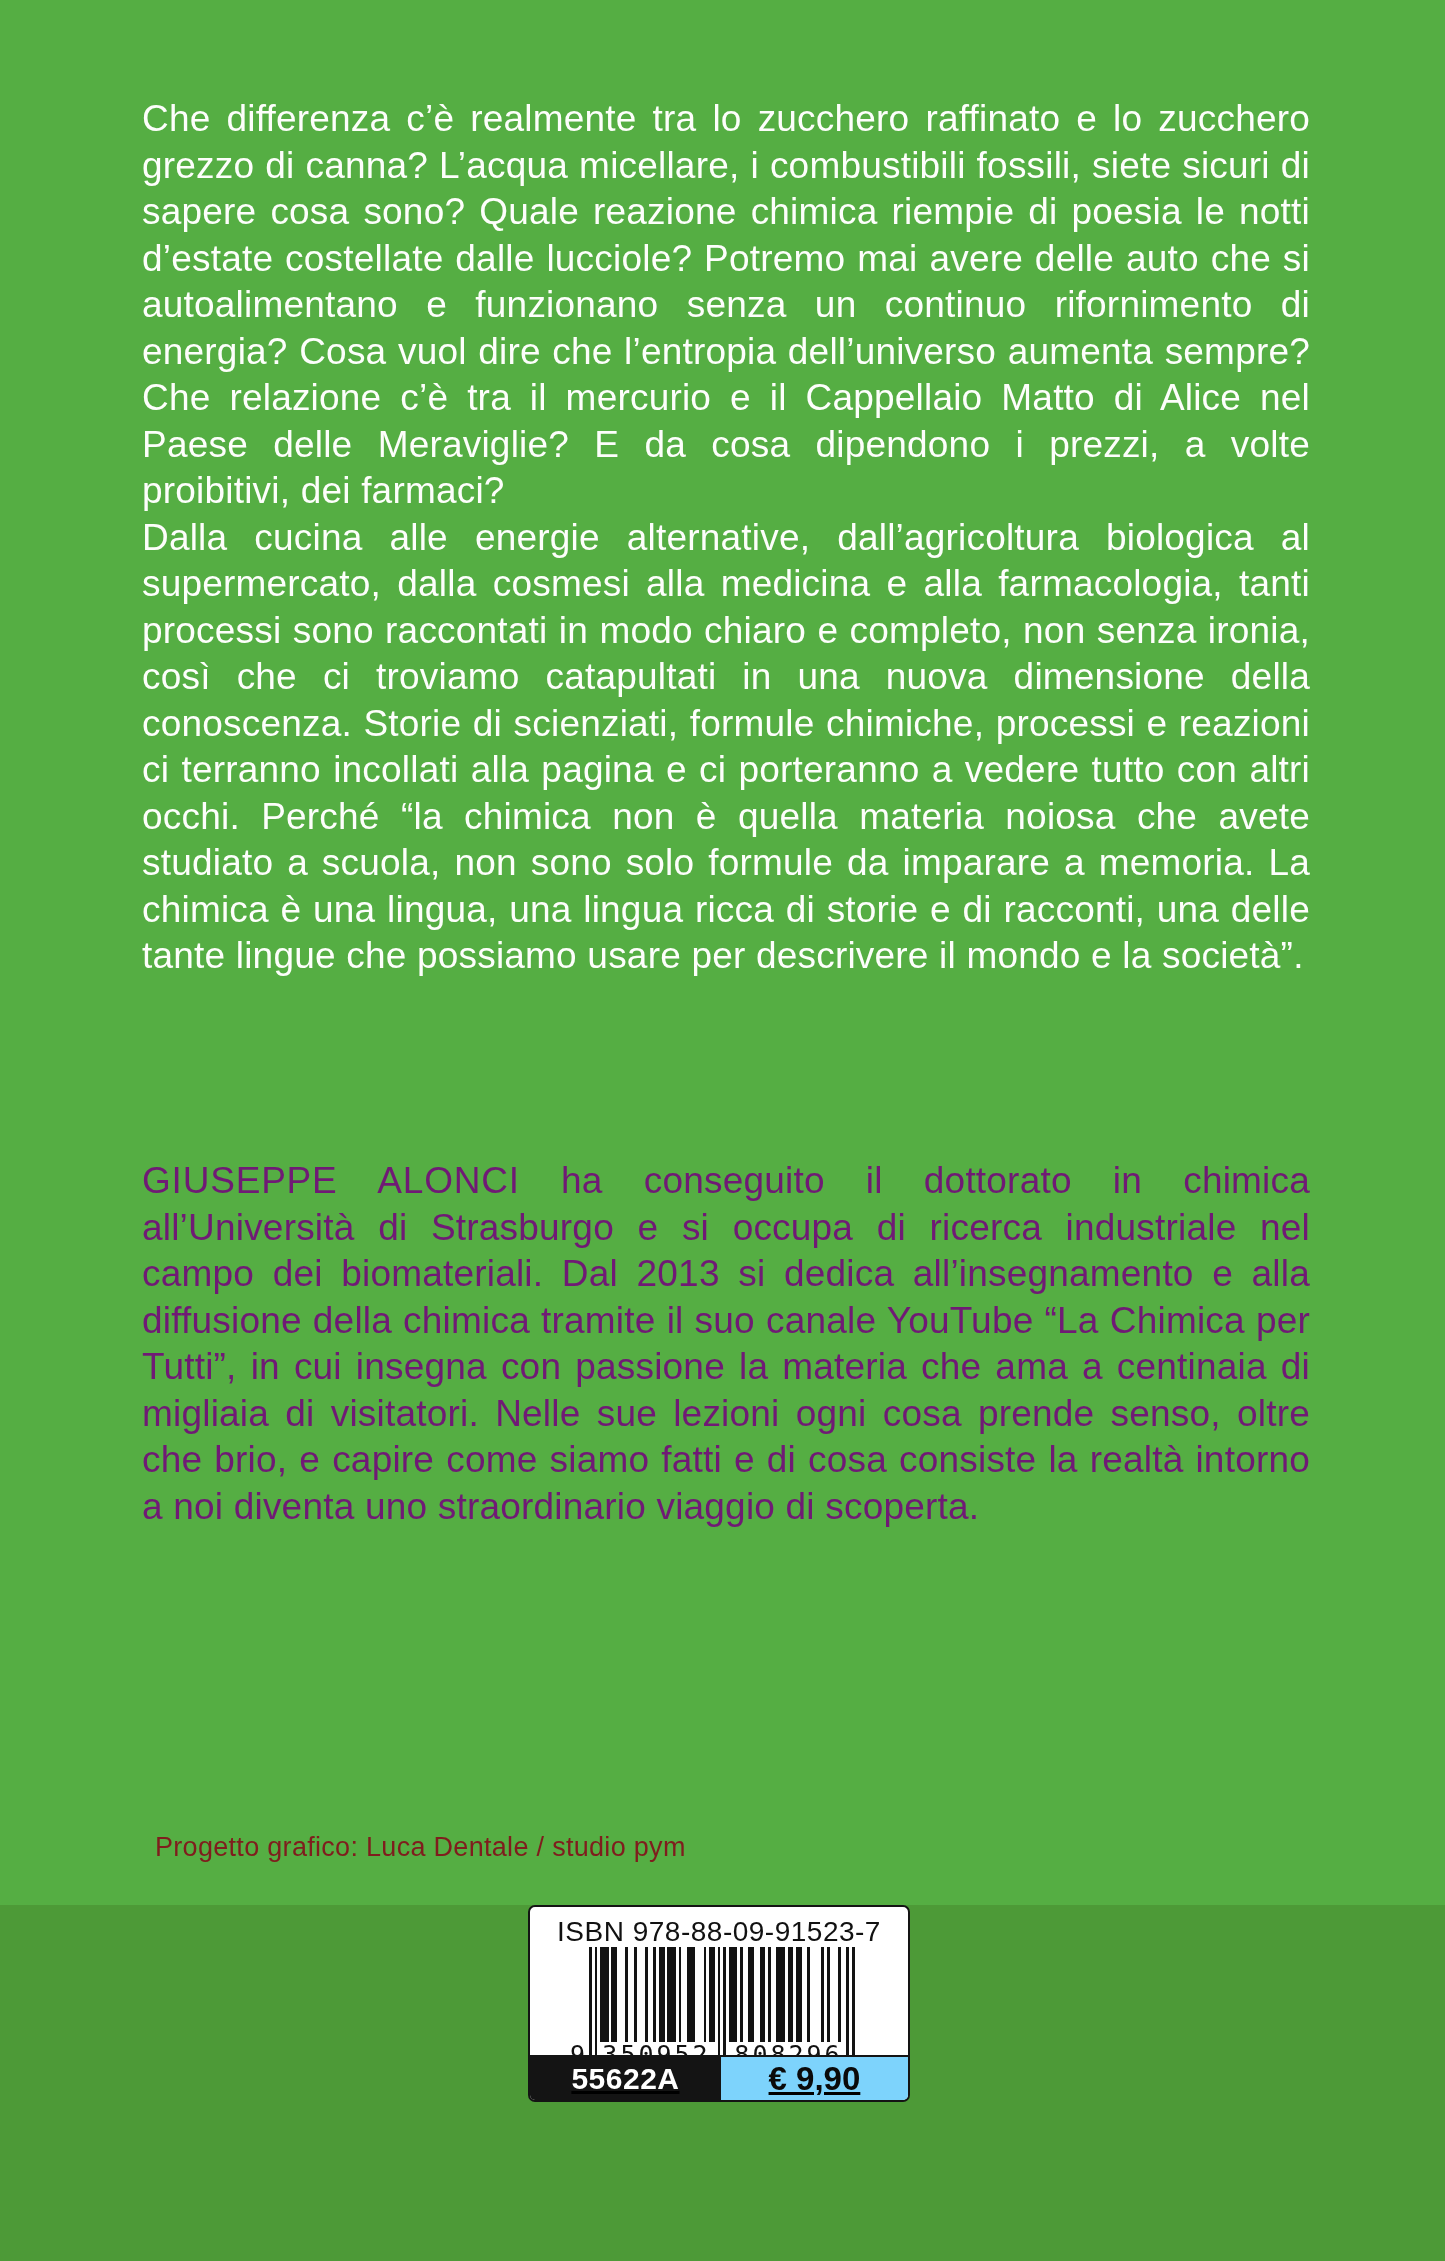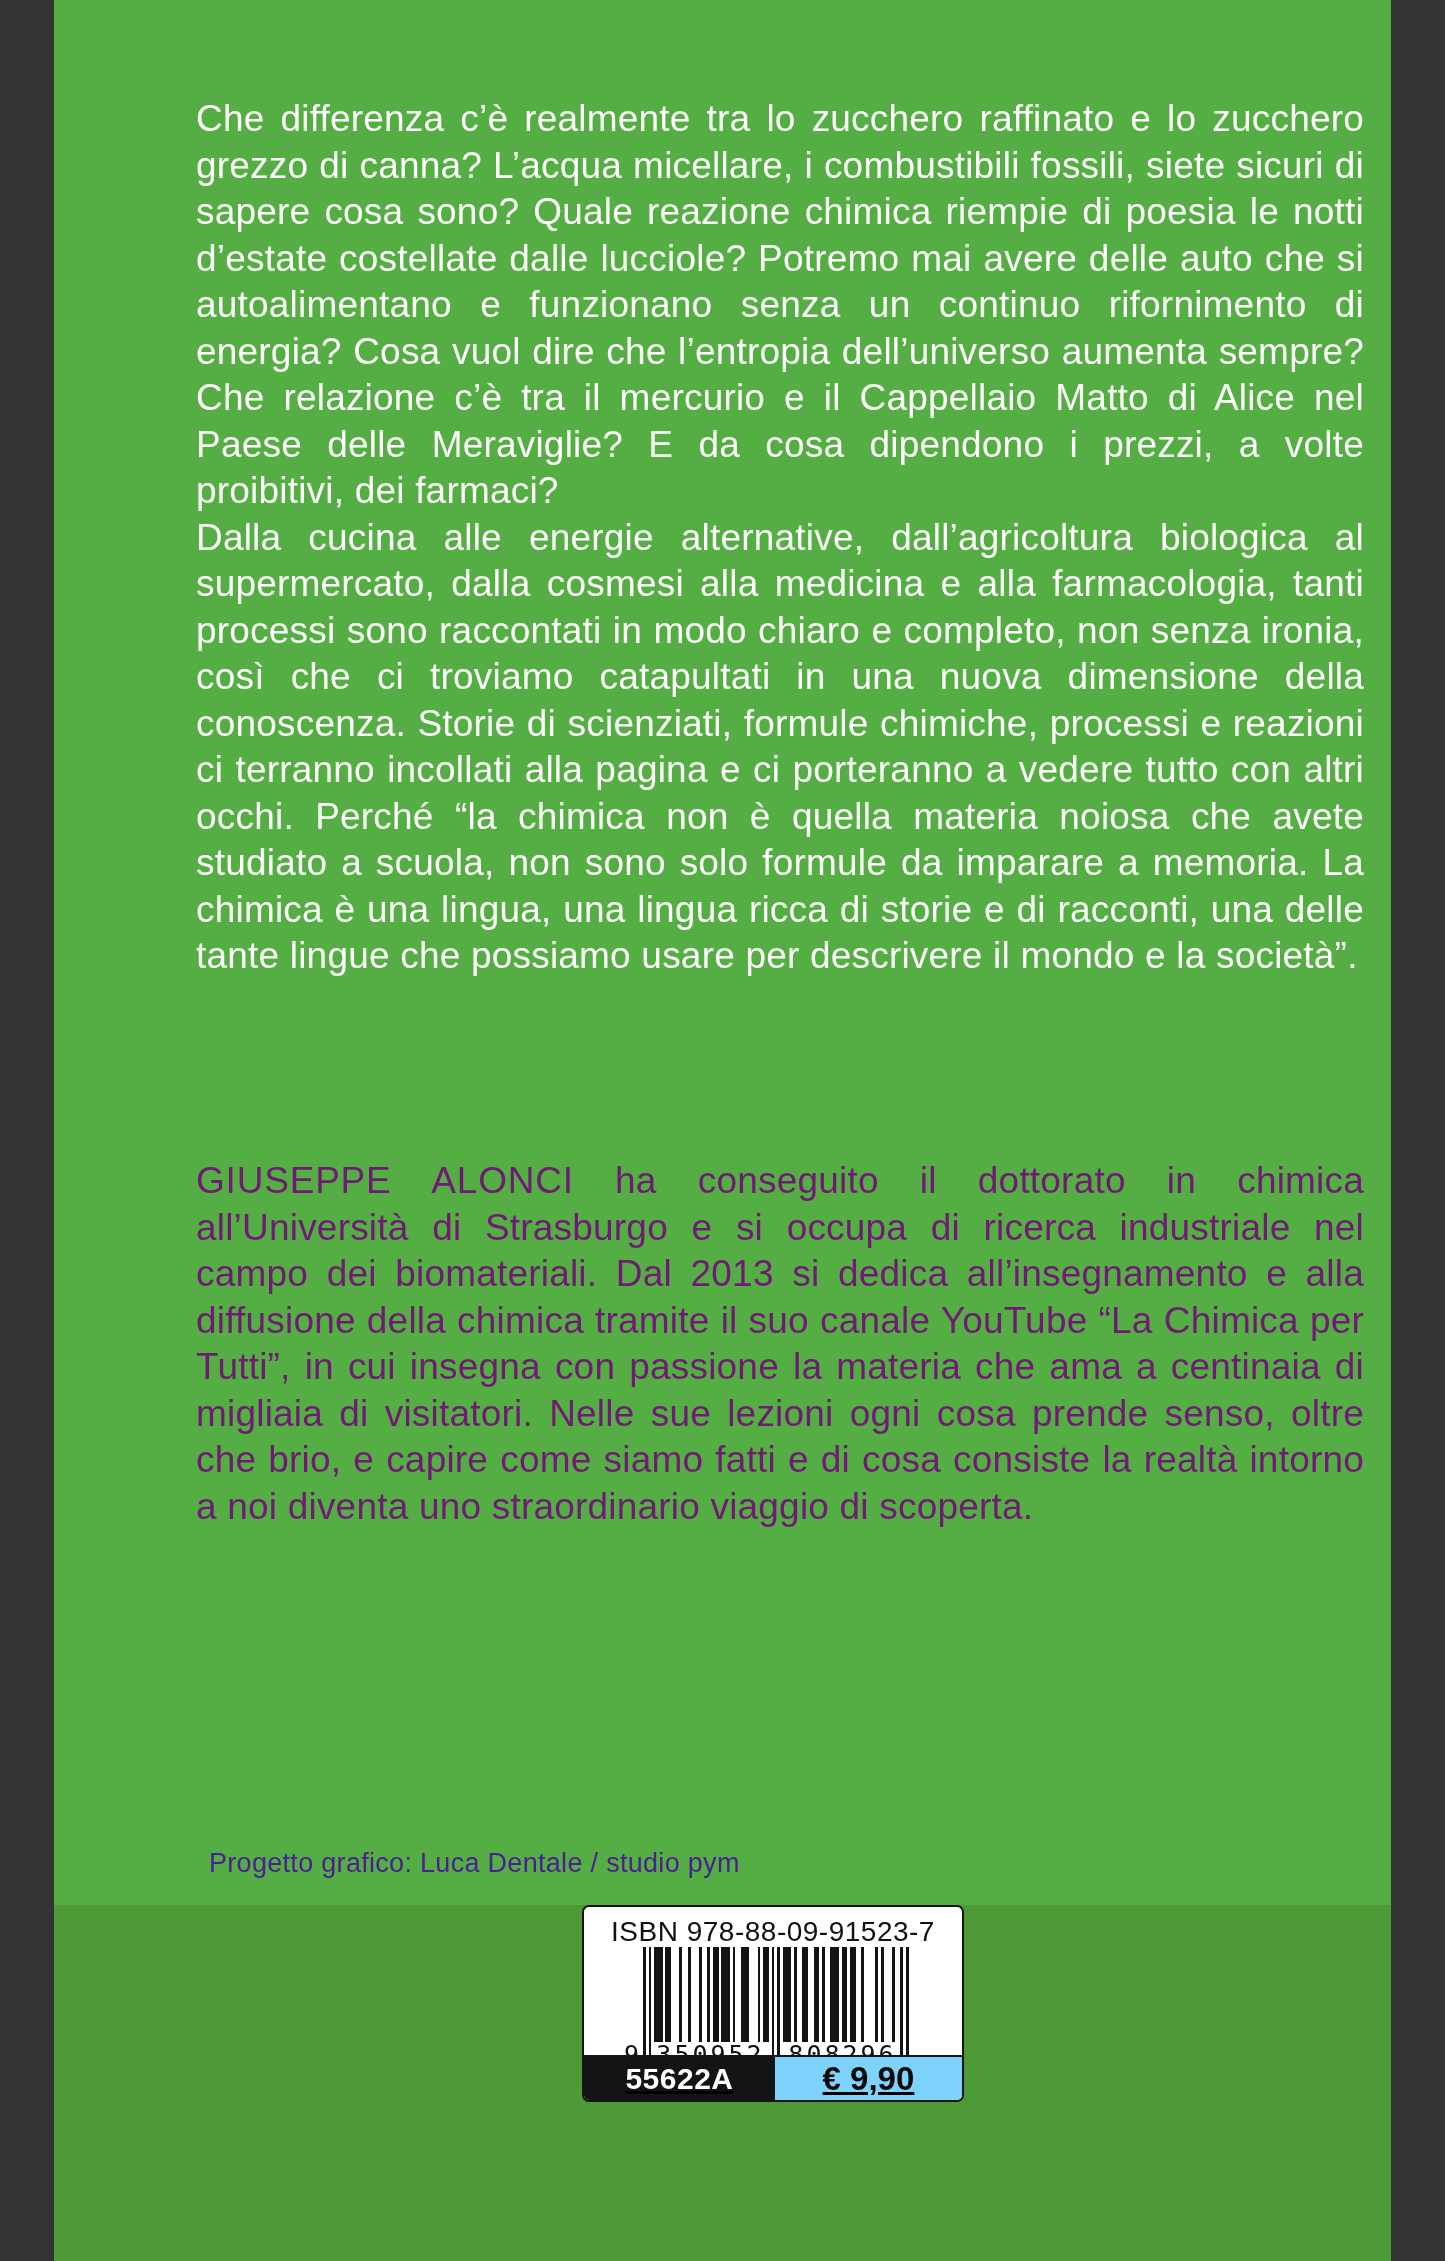--- a/index.html
+++ b/index.html
@@ -1,19 +1,19 @@
 <!DOCTYPE html>
 <html><head>
 <meta charset="utf-8">
 <style>
   * { margin:0; padding:0; box-sizing:border-box; }
   html,body { background:#333; }
   .cover {
     position:relative;
-    width:1337px; height:2261px;
+    width:1445px; height:2261px;
     margin:0 auto;
     background:#55ae43;
     font-family:"Liberation Sans", sans-serif;
     overflow:hidden;
     padding-left:18px;
   }
   .band-bottom {
     position:absolute; left:0; right:0; bottom:0;
     height:356px;
     background:#4d9a37;
@@ -35,24 +35,23 @@
     color:#701a75;
     font-size:37px;
     line-height:46.5px;
     text-align:justify;
     letter-spacing:0.2px;
   }
   .bio .bio-name { letter-spacing:0.8px; }
   .credits {
     position:absolute;
     left:155px; top:1832px;
-    color:#4c1d95;
+    color:#7f1d1d;
     font-size:27px;
     letter-spacing:0.3px;
-    margin-top:16px;
   }
   
   .label {
     position:absolute;
     left:528px; top:1905px;
     width:382px; height:197px;
     background:#ffffff;
     border:2px solid #141414;
     border-radius:7px;
     overflow:hidden;

